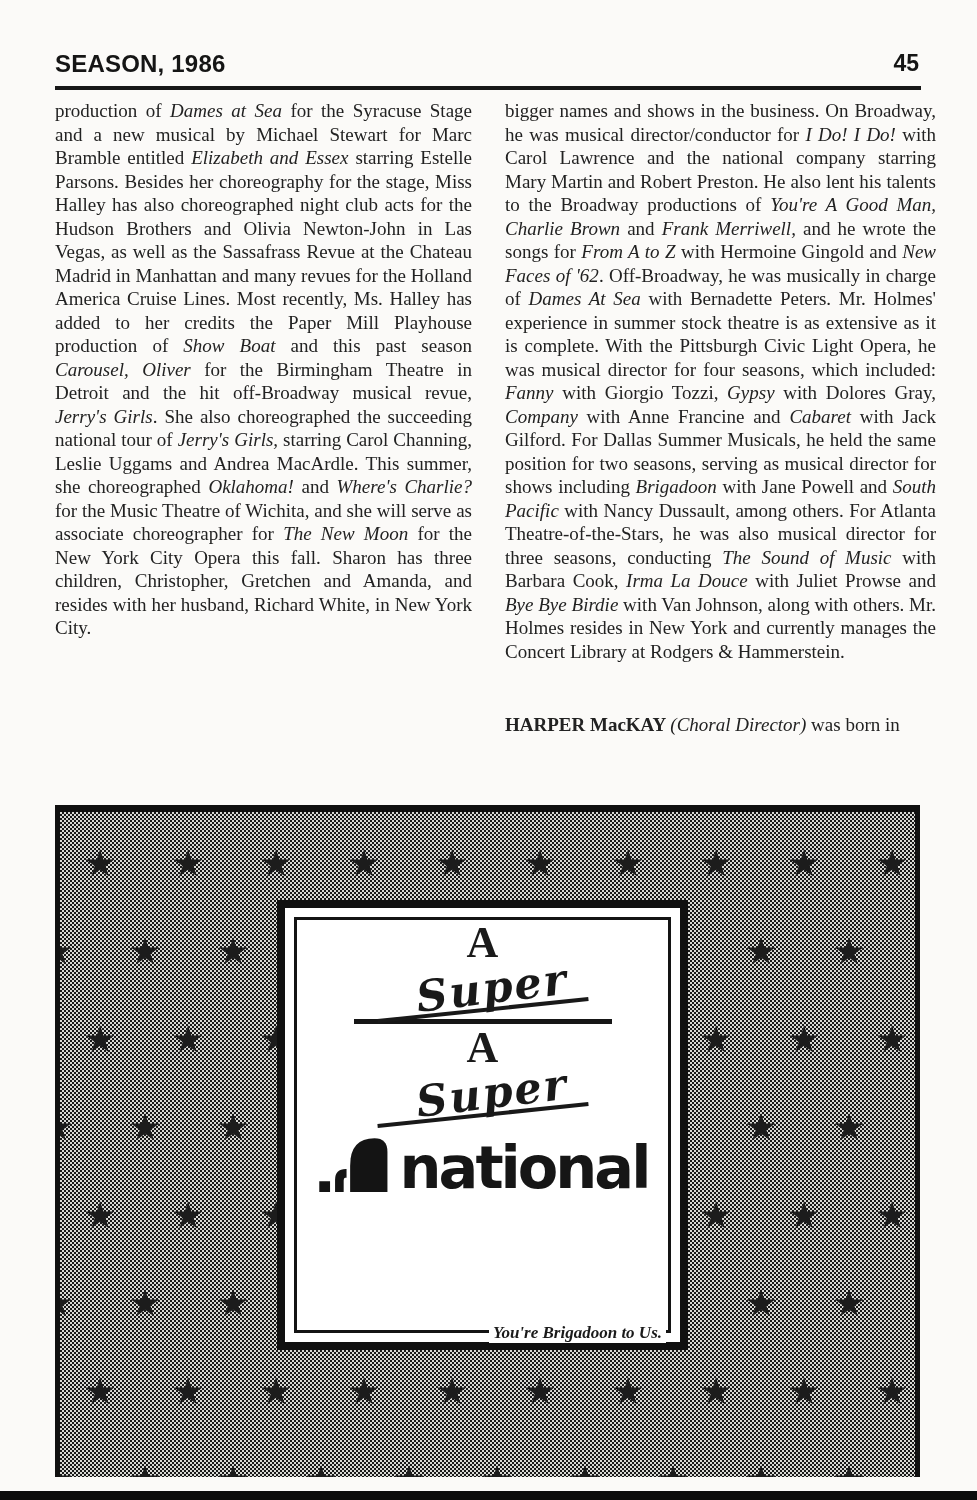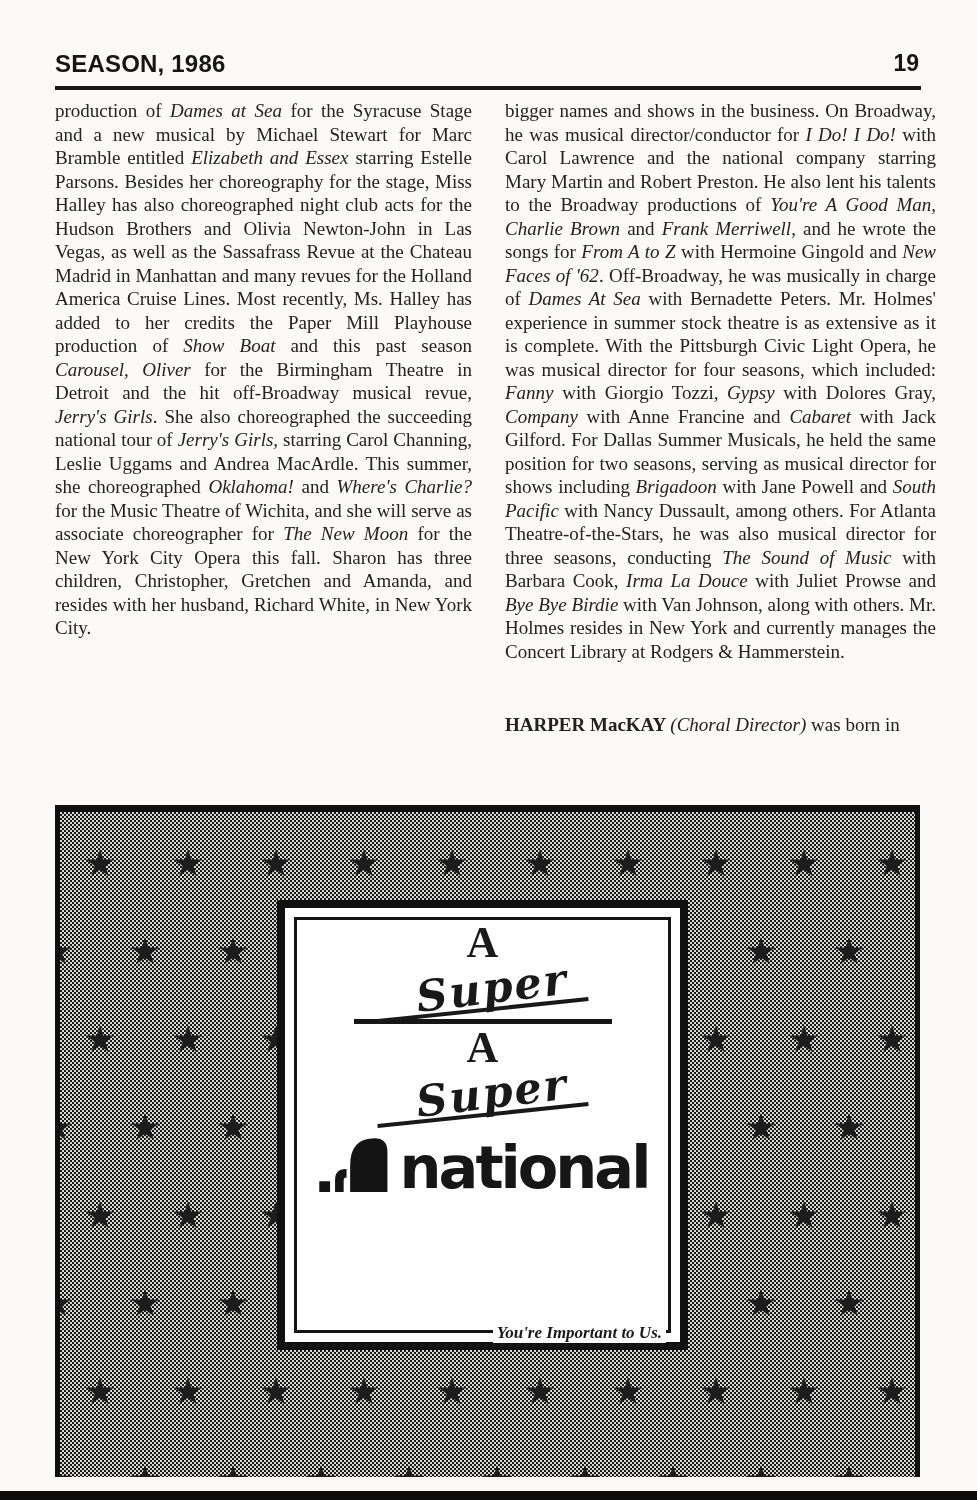--- a/index.html
+++ b/index.html
@@ -95,21 +95,21 @@
     font-style:italic; font-weight:bold; font-size:17px; color:#1a1a1a; white-space:nowrap;
   }
 </style>
 </head>
 <body>
 
 <div class="page">
 
   <div>
     <div class="hdr-title">SEASON, 1986</div>
-    <div class="hdr-num">19</div>
+    <div class="hdr-num">45</div>
     <div class="hdr-rule"></div>
   </div>
 
   <div class="col col-left">
     <p><span>production of </span><i>Dames at Sea</i><span> for the Syracuse Stage and a new musical by Michael Stewart for Marc Bramble entitled </span><i>Elizabeth and Essex</i><span> starring Estelle Parsons. Besides her choreography for the stage, Miss Halley has also choreographed night club acts for the Hudson Brothers and Olivia Newton-John in Las Vegas, as well as the Sassafrass Revue at the Chateau Madrid in Manhattan and many revues for the Holland America Cruise Lines. Most recently, Ms. Halley has added to her credits the Paper Mill Playhouse production of </span><i>Show Boat</i><span> and this past season </span><i>Carousel, Oliver</i><span> for the Birmingham Theatre in Detroit and the hit off-Broadway musical revue, </span><i>Jerry's Girls</i><span>. She also choreographed the succeeding national tour of </span><i>Jerry's Girls,</i><span> starring Carol Channing, Leslie Uggams and Andrea MacArdle. This summer, she choreographed </span><i>Oklahoma!</i><span> and </span><i>Where's Charlie?</i><span> for the Music Theatre of Wichita, and she will serve as associate choreographer for </span><i>The New Moon</i><span> for the New York City Opera this fall. Sharon has three children, Christopher, Gretchen and Amanda, and resides with her husband, Richard White, in New York City.</span></p>
   </div>
   <div class="col col-right">
     <p><span>bigger names and shows in the business. On Broadway, he was musical director/conductor for </span><i>I Do! I Do!</i><span> with Carol Lawrence and the national company starring Mary Martin and Robert Preston. He also lent his talents to the Broadway productions of </span><i>You're A Good Man, Charlie Brown</i><span> and </span><i>Frank Merriwell,</i><span> and he wrote the songs for </span><i>From A to Z</i><span> with Hermoine Gingold and </span><i>New Faces of '62</i><span>. Off-Broadway, he was musically in charge of </span><i>Dames At Sea</i><span> with Bernadette Peters. Mr. Holmes' experience in summer stock theatre is as extensive as it is complete. With the Pittsburgh Civic Light Opera, he was musical director for four seasons, which included: </span><i>Fanny</i><span> with Giorgio Tozzi, </span><i>Gypsy</i><span> with Dolores Gray, </span><i>Company</i><span> with Anne Francine and </span><i>Cabaret</i><span> with Jack Gilford. For Dallas Summer Musicals, he held the same position for two seasons, serving as musical director for shows including </span><i>Brigadoon</i><span> with Jane Powell and </span><i>South Pacific</i><span> with Nancy Dussault, among others. For Atlanta Theatre-of-the-Stars, he was also musical director for three seasons, conducting </span><i>The Sound of Music</i><span> with Barbara Cook, </span><i>Irma La Douce</i><span> with Juliet Prowse and </span><i>Bye Bye Birdie</i><span> with Van Johnson, along with others. Mr. Holmes resides in New York and currently manages the Concert Library at Rodgers &amp; Hammerstein.</span></p>
     <p><b>HARPER MacKAY </b><i>(Choral Director)</i><span> was born in</span></p>
   </div>
@@ -219,20 +219,20 @@
         <div class="logo-row">
           <span>
             <svg viewBox="0 0 100 92" width="72" height="66" aria-hidden="true">
               <rect x="3" y="77" width="15" height="15" fill="#141414"></rect>
               <path d="M25 92 L25 75 Q25 60 40 60 L41 60 L41 72 L39 72 Q37 72 37 76 L37 92 Z" fill="#141414"></path>
               <path d="M46 92 L46 55 Q46 17 80 17 Q98 17 98 36 L98 92 Z" fill="#141414"></path>
             </svg>
           </span>
           <span class="brand">national</span>
         </div>
-        <div class="tagline">You're Important to Us.</div>
+        <div class="tagline">You're Brigadoon to Us.</div>
       </div>
     </div>
   </div>
 
 
   <div class="page-bottom-bar"></div>
 </div>
 
 </body></html>

